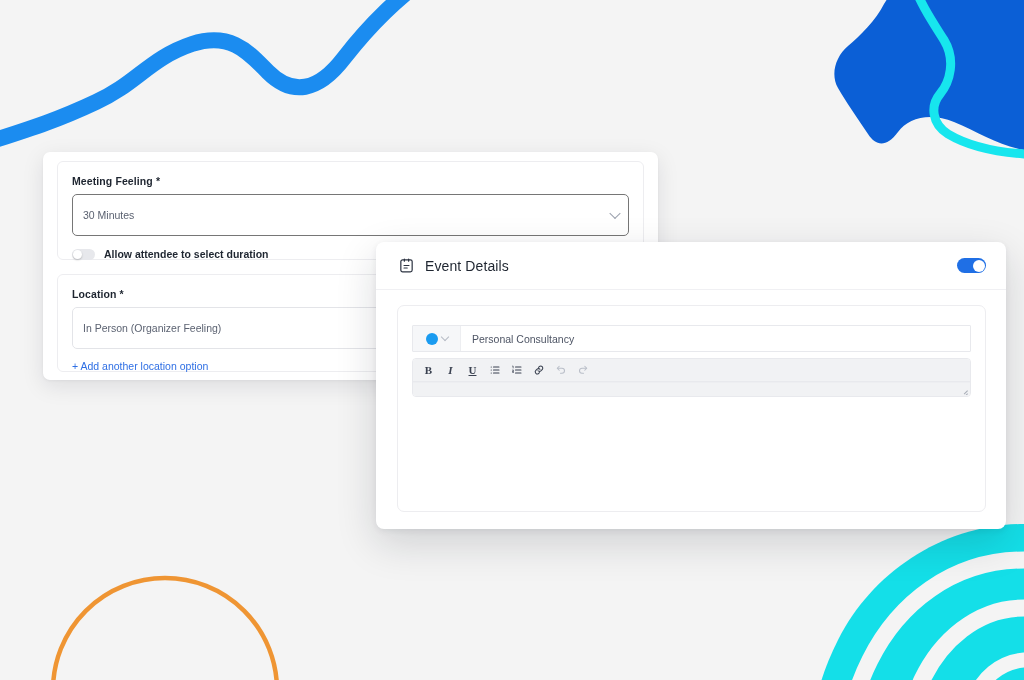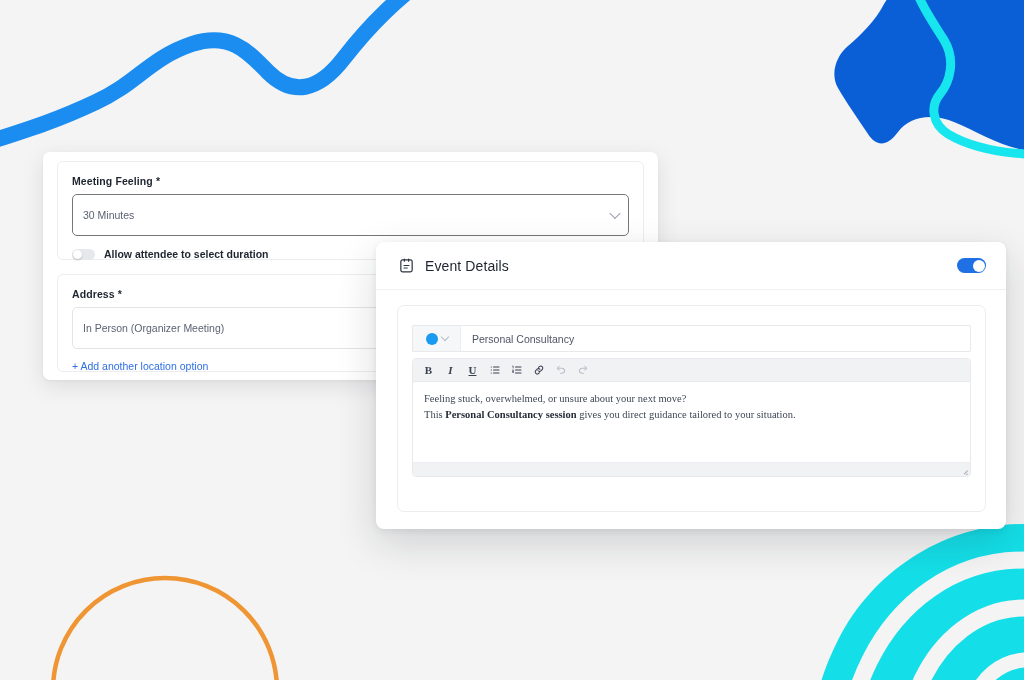--- a/index.html
+++ b/index.html
@@ -343,25 +343,25 @@
             <span class="knob"></span>
           </span>
         <span class="t-label">Allow attendee to select duration</span>
       </div>
     </div>
   </div>
 
   <div class="back-panel panel-location">
     <div style="padding:13px 14px 0 14px;">
       <div class="field-label">
-        <span>Address</span>
+        <span>Location</span>
         <span class="req">*</span>
       </div>
       <div class="select-box plain" style="margin-top:7px;">
-        <span>In Person (Organizer Meeting)</span>
+        <span>In Person (Organizer Feeling)</span>
       </div>
       <div class="link-add" style="margin-top:11px;">+ Add another location option</div>
     </div>
   </div>
 
 </div>
 
 <div class="front-card">
 
   <div class="fc-header">
@@ -437,24 +437,20 @@
 
           <span class="tb-btn dim">
             <svg width="12" height="12" viewBox="0 0 24 24" fill="none" stroke="#b9bec8" stroke-width="2.1" stroke-linecap="round" stroke-linejoin="round">
               <path d="M19 8.5h-9a5 5 0 0 0 0 10h3"></path>
               <path d="M15.5 4.5 19.5 8.5l-4 4"></path>
             </svg>
           </span>
 
         </div>
 
-        <div class="editor-area">
-          <div>Feeling stuck, overwhelmed, or unsure about your next move?</div>
-          <div><span>This </span><b>Personal Consultancy session</b><span> gives you direct guidance tailored to your situation.</span></div>
-        </div>
 
         <div class="editor-foot">
           <span class="resize-grip">
               <i></i>
               <i></i>
             </span>
         </div>
       </div>
 
     </div>

